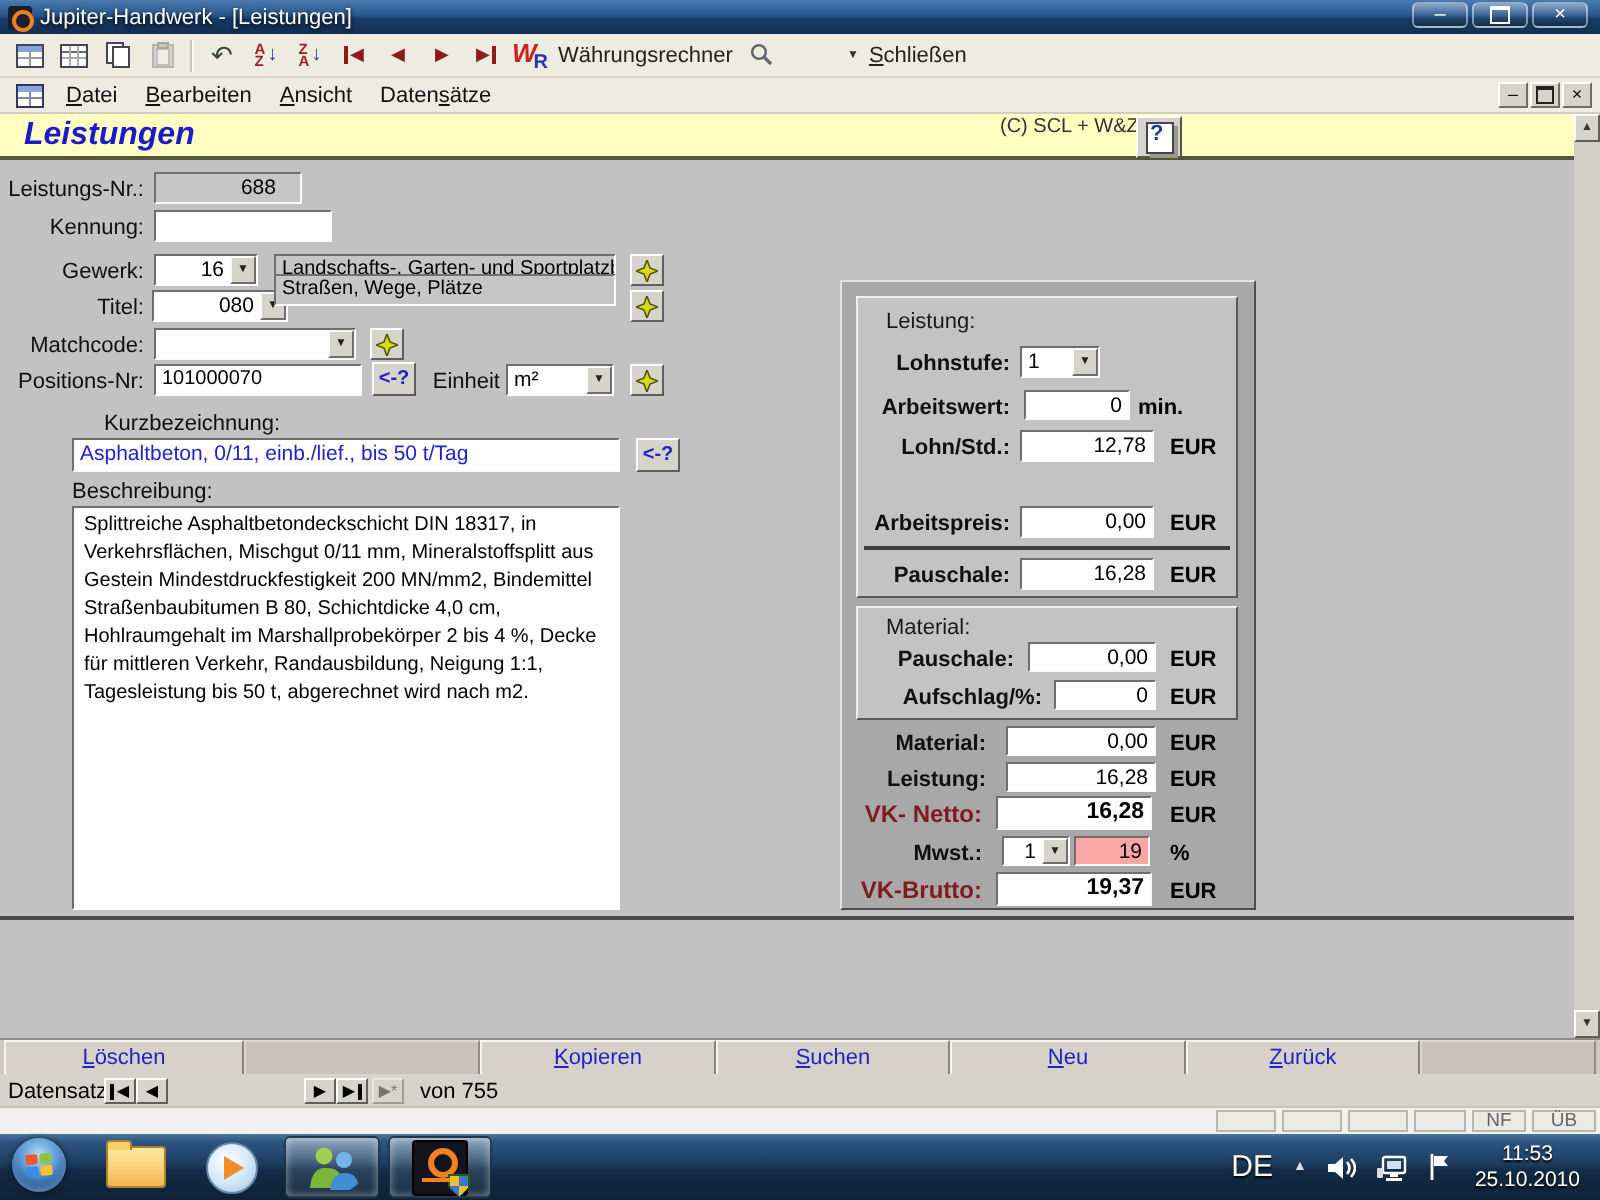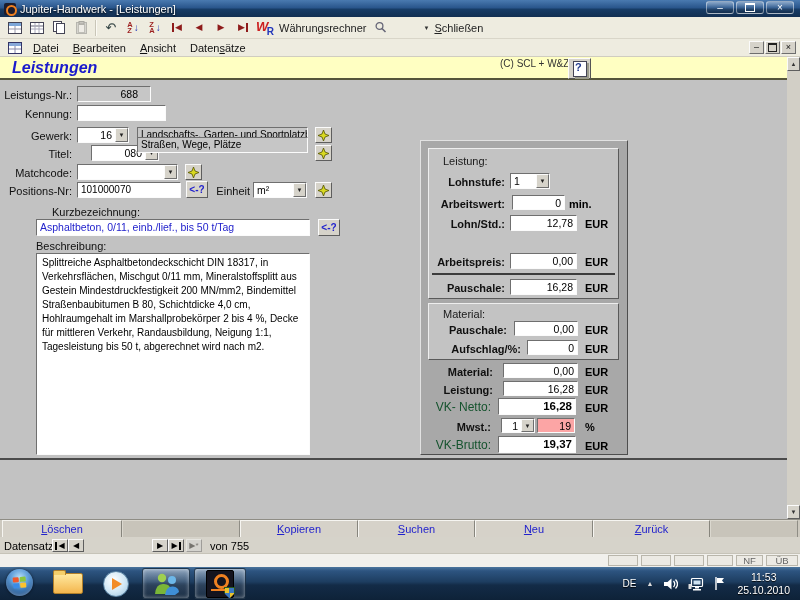--- a/index.html
+++ b/index.html
@@ -70,21 +70,21 @@
   .lookup{font-size:10px;font-weight:bold;color:#2222cc}
   .textarea{position:absolute;background:#fff;border:1px solid;border-color:#6f6f6f #fbfbfb #fbfbfb #6f6f6f;
     box-sizing:border-box;font-size:10px;line-height:14px;padding:2px 5px;white-space:pre-wrap;color:#000}
   
   .panel-outer{position:absolute;left:420px;top:140px;width:208px;height:315px;background:#a8a8a8;
     border:1px solid;border-color:#e2e2e2 #4e4e4e #4e4e4e #e2e2e2;box-sizing:border-box}
   .panel-in{position:absolute;background:#c3c3c3;border:1px solid;border-color:#eee #5a5a5a #5a5a5a #eee;box-sizing:border-box}
   .plbl{position:absolute;font-weight:bold;text-align:right;color:#101010}
   .ptitle{position:absolute;color:#1a1a1a}
   .unit{position:absolute;font-weight:bold;color:#000}
-  .ylbl{color:#14532d;font-weight:normal;font-size:12px}
+  .ylbl{color:#7f1d1d;font-weight:bold;font-size:12px}
   .bignum{font-weight:bold;font-size:11.5px}
   .pline{position:absolute;height:0;border-top:2px solid #3c3c3c}
   
   .divider{position:absolute;left:0;top:458px;width:787px;height:2px;background:#4b4b4b}
   .btnbar{position:absolute;left:0;top:519px;width:800px;height:18px;background:#cdc9bf;border-top:1px solid #8f8d85}
   .bbtn{position:absolute;top:0;height:18px;background:#d6d2c9;border:1px solid;
     border-color:#f6f5f1 #87857d #87857d #f6f5f1;box-sizing:border-box;color:#2222cc;
     display:flex;align-items:center;justify-content:center;font-size:11px}
   .bspacer{position:absolute;top:0;height:18px;background:#c8c4ba;border:1px solid;
     border-color:#dbd8cf #8f8d85 #8f8d85 #dbd8cf;box-sizing:border-box}
@@ -116,21 +116,21 @@
   .wmp::before{content:"";position:absolute;left:8px;top:6px;border-left:10px solid #f28c28;
     border-top:6px solid transparent;border-bottom:6px solid transparent}
   .jupicon{position:relative;width:26px;height:26px;background:#14141e;border-radius:2px;border:1px solid #000}
   .jupicon::before{content:"";position:absolute;left:7px;top:3px;width:9px;height:9px;border:3px solid #ef8121;border-radius:50%}
   .jupicon::after{content:"";position:absolute;left:4px;top:18px;width:14px;height:2px;background:#ef8121}
   .shield{position:absolute;right:-2px;bottom:-2px;width:11px;height:12px;
     clip-path:polygon(0 0,100% 0,100% 55%,50% 100%,0 55%);
     background:conic-gradient(#3b78c3 0 25%,#e8c22e 0 50%,#3b78c3 0 75%,#e8c22e 0);border:1px solid #2a5a1e;box-sizing:border-box}
   .tray{position:absolute;right:0;top:0;height:33px;display:flex;align-items:center;color:#fff}
   .trayitem{margin:0 5px;display:flex;align-items:center;justify-content:center}
-  .traytext{font-size:10px;color:#fff;text-shadow:0 1px 1px #000}
+  .traytext{font-size:15px;color:#fff;text-shadow:0 1px 1px #000}
   .clock{text-align:center;font-size:10.5px;line-height:13px;margin:0 10px 0 6px;text-shadow:0 1px 1px #000}
   .expand{font-size:7px;color:#ddd}
   
   .vscroll{position:absolute;left:787px;top:57px;width:13px;height:462px;background:#d2cfc6}
   .varrow{position:absolute;left:0;width:13px;height:14px;background:#d6d3ca;border:1px solid;
     border-color:#fbfbfb #5e5e5e #5e5e5e #fbfbfb;box-sizing:border-box;font-size:6px;color:#333;
     display:flex;align-items:center;justify-content:center}
   u{text-decoration:underline}
 </style>
 </head>
@@ -284,21 +284,21 @@
   <span class="cb">▼</span>
 </div>
 <div class="fld gray" style="left:137px;top:127px;width:171px;font-size:10px">Landschafts-, Garten- und Sportplatzbau</div>
 <div class="raisedbtn" style="left:315px;top:127px;width:17px;height:16px">
   <svg width="11" height="11">
       <path d="M5.5 0 L7 4 L11 5.5 L7 7 L5.5 11 L4 7 L0 5.5 L4 4 Z" fill="#d8d820" stroke="#545400" stroke-width="0.8"></path>
     </svg>
 </div>
 
 <span class="lblL" style="top:148px">Titel:</span>
-<div class="combo" style="left:91px;top:145px;width:68px">
+<div class="combo" style="left:76px;top:145px;width:68px">
   <span class="cv num">080</span>
   <span class="cb">▼</span>
 </div>
 <div class="fld gray" style="left:137px;top:137px;width:171px;font-size:10px">Straßen, Wege, Plätze</div>
 <div class="raisedbtn" style="left:315px;top:145px;width:17px;height:16px">
   <svg width="11" height="11">
       <path d="M5.5 0 L7 4 L11 5.5 L7 7 L5.5 11 L4 7 L0 5.5 L4 4 Z" fill="#d8d820" stroke="#545400" stroke-width="0.8"></path>
     </svg>
 </div>
 

